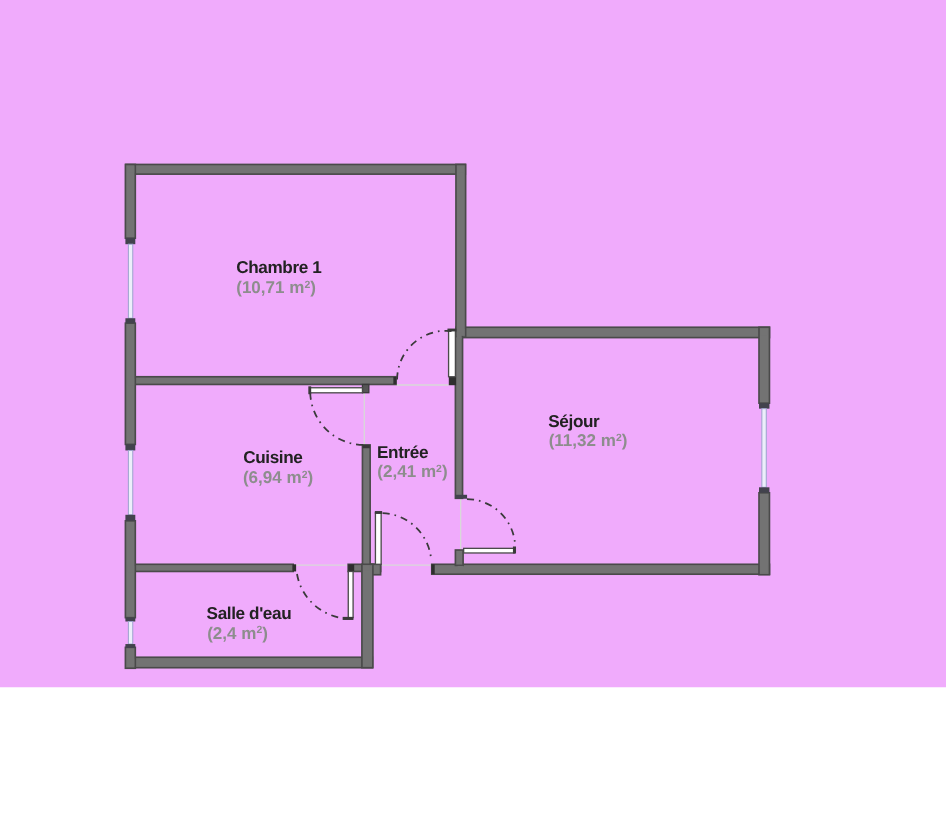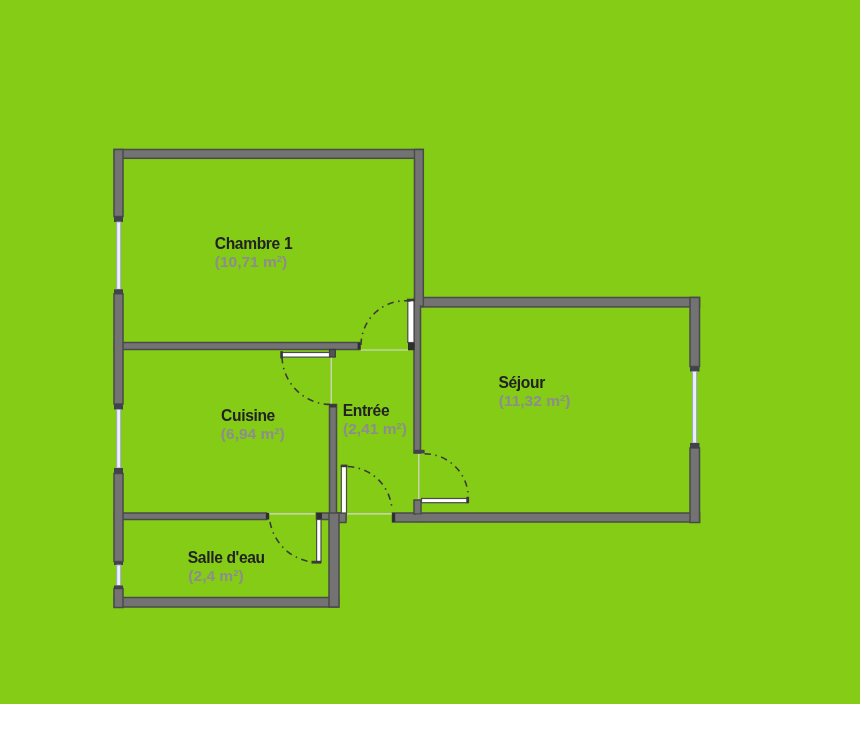--- a/index.html
+++ b/index.html
@@ -1,16 +1,16 @@
 <!DOCTYPE html>
 <html><head>
 <meta charset="utf-8">
 <style>
   html,body{margin:0;padding:0;background:#ffffff;}
-  .stage{position:relative;width:860px;height:704px;background:#84cc16;overflow:hidden;}
+  .stage{position:relative;width:860px;height:625px;background:#f0abfc;overflow:hidden;}
   svg{position:absolute;left:0;top:0;}
   text{font-family:"Liberation Sans", sans-serif;}
 </style>
 </head>
 <body>
 
 <div class="stage">
 <svg width="860" height="756" viewBox="0 0 860 756">
   <defs></defs>
   <g stroke-linecap="butt">

